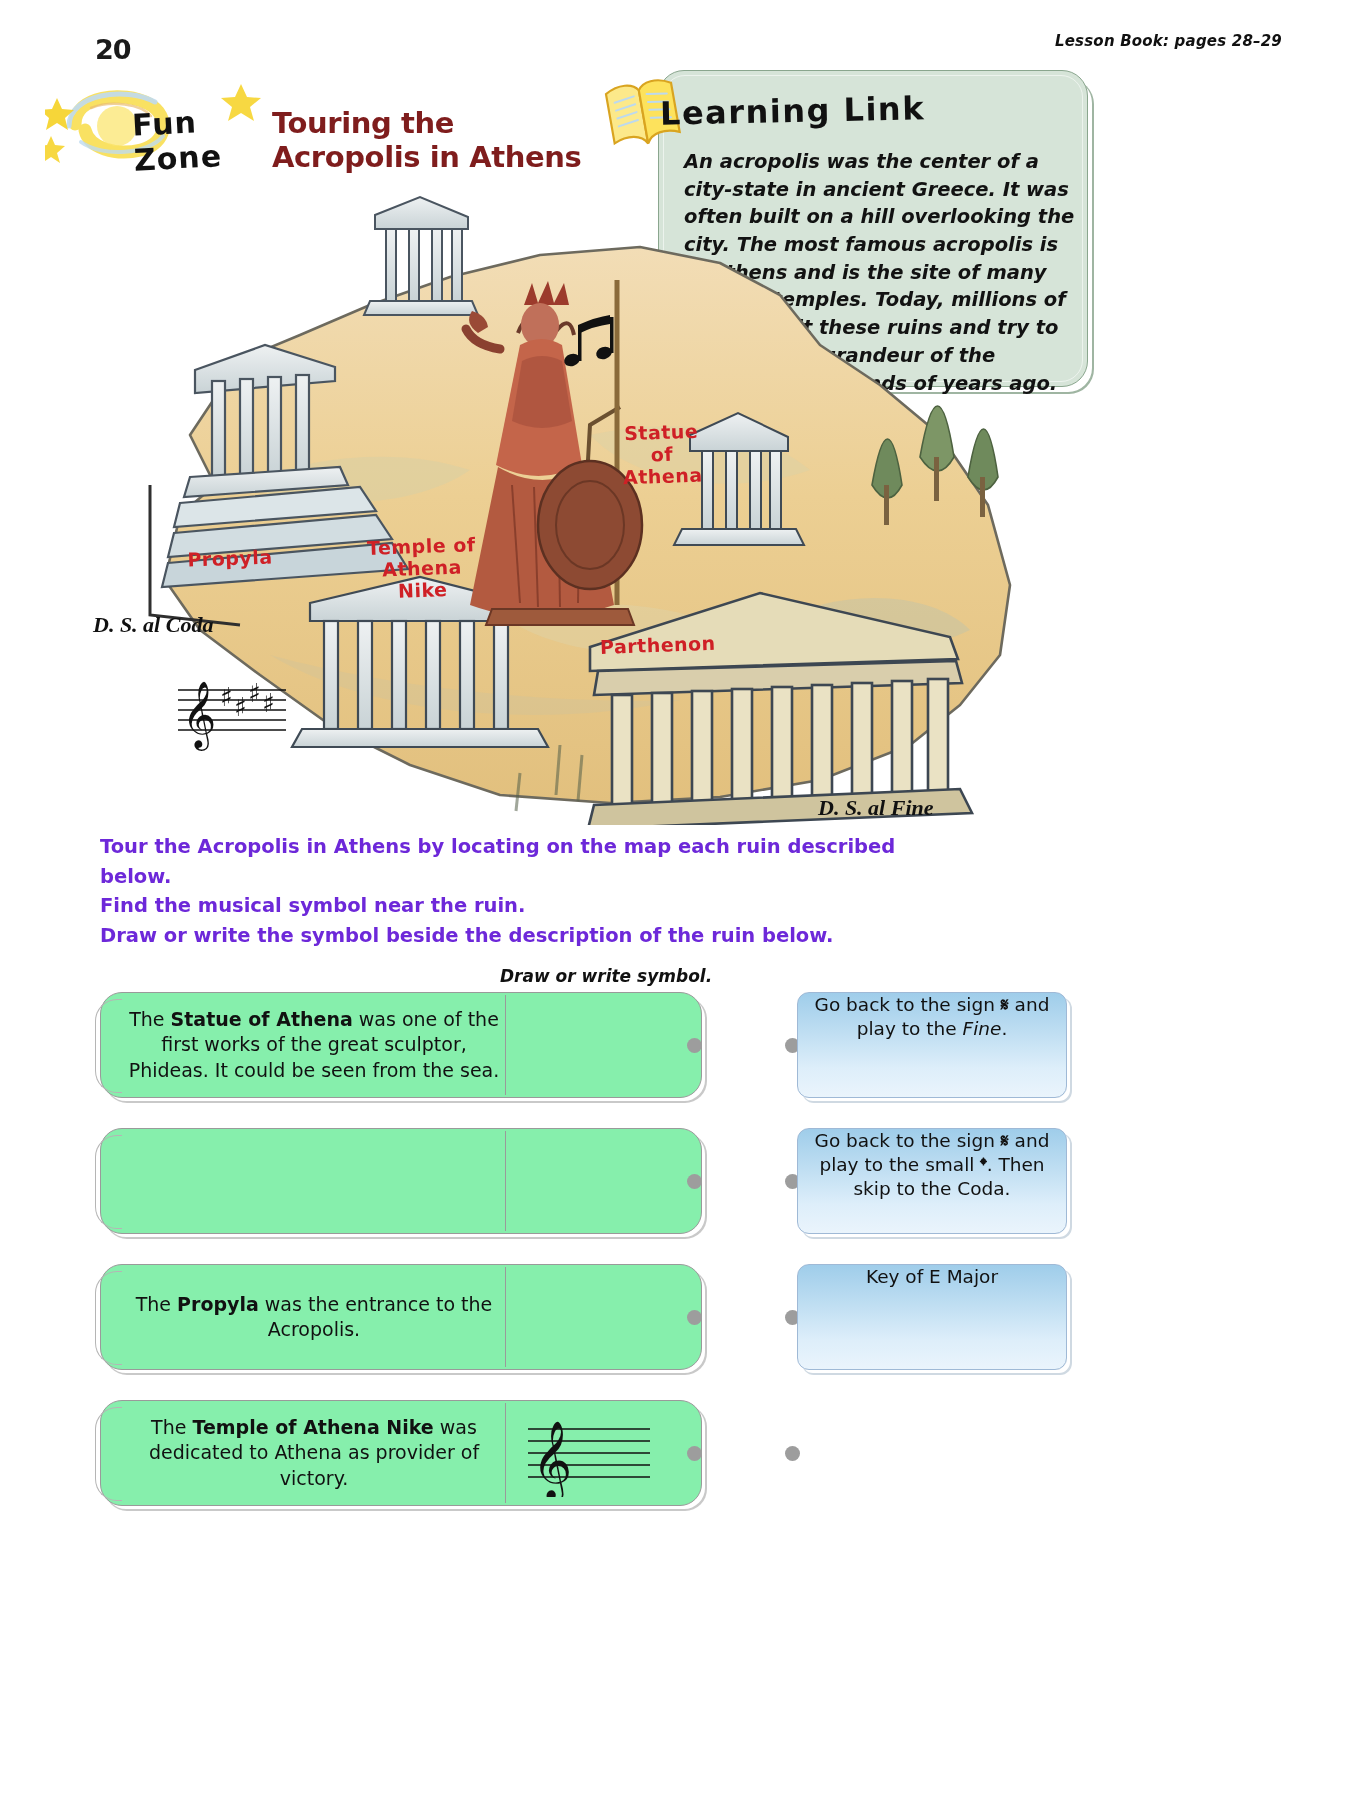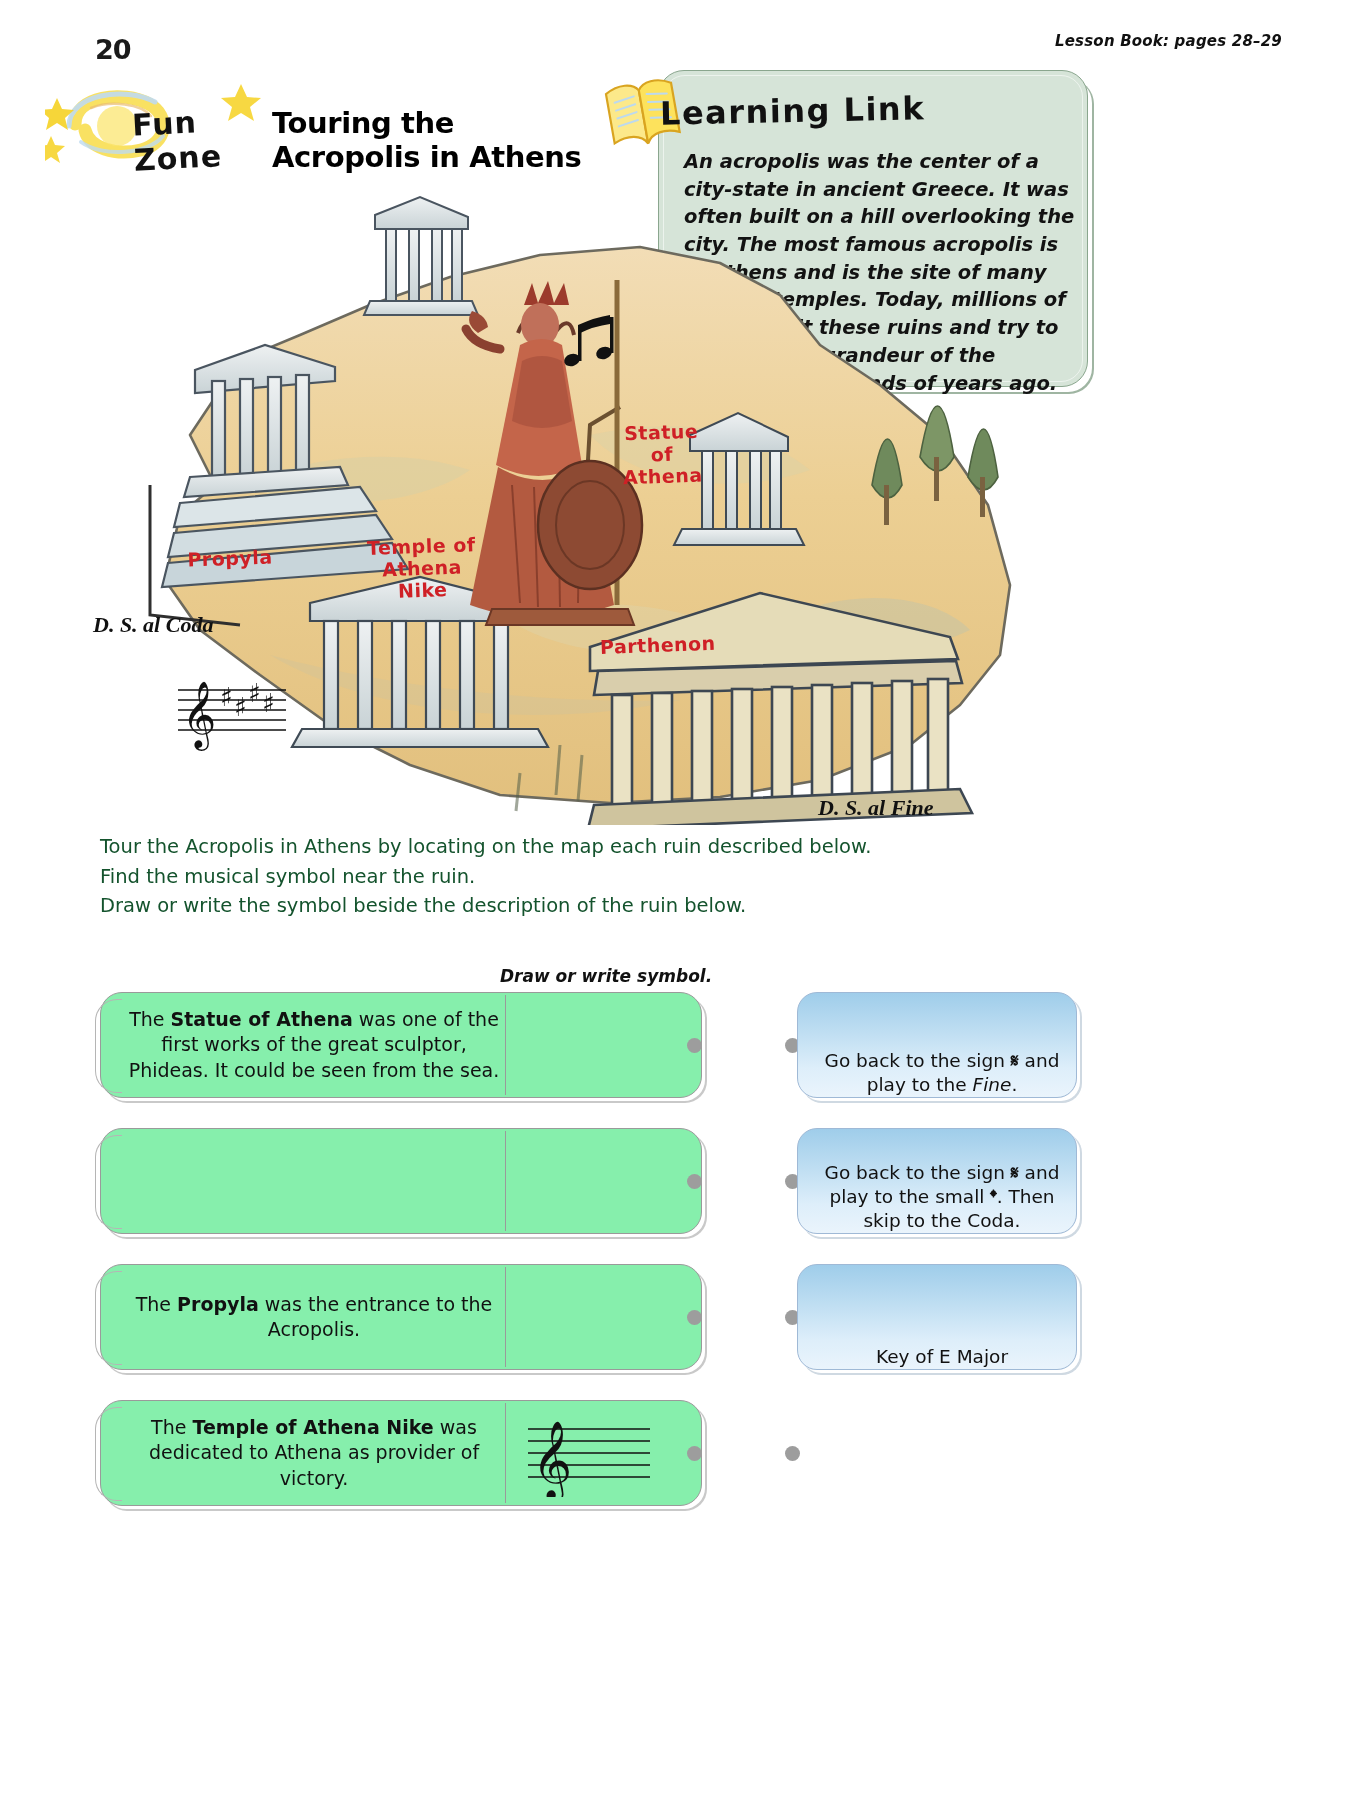--- a/index.html
+++ b/index.html
@@ -31,21 +31,21 @@
     position:absolute;left:88px;top:26px;
     font-family:"DejaVu Sans",sans-serif;
     font-size:30px;font-weight:700;color:#111;
     letter-spacing:1px;
     transform:rotate(-3deg);
   }
   .main-title{
     position:absolute;left:272px;top:106px;width:330px;
     font-family:"DejaVu Sans",sans-serif;
     font-size:29px;font-weight:700;line-height:1.18;
-    color:#000000;letter-spacing:-.4px;
+    color:#7f1d1d;letter-spacing:-.4px;
   }
 
   
   .ll-box{
     position:absolute;left:658px;top:70px;width:428px;height:315px;
     background:#d6e4d8;
     border:1.5px solid #8aa68e;
     border-radius:26px 26px 26px 26px;
     box-shadow:6px 7px 0 -2px #ffffff, 7px 8px 0 -1px #9fb5a2;
   }
@@ -86,21 +86,21 @@
     position:absolute;left:818px;top:795px;
     font-family:"Liberation Serif",serif;
     font-size:22px;font-weight:700;font-style:italic;color:#111;
   }
   .staff-mini{position:absolute;left:172px;top:672px;width:120px;height:90px;}
 
   
   .instructions{
     position:absolute;left:100px;top:832px;width:860px;
     font-family:"DejaVu Sans",sans-serif;
-    font-size:19.5px;line-height:1.52;color:#14532d;font-weight:400;
+    font-size:19.5px;line-height:1.52;color:#6d28d9;font-weight:700;
   }
   .draw-hint{
     position:absolute;left:500px;top:966px;
     font-family:"DejaVu Sans",sans-serif;
     font-size:17px;font-style:italic;font-weight:600;color:#111;
   }
 
   
   .rows{position:absolute;left:0;top:992px;width:1350px;}
   .row{position:relative;height:118px;margin-bottom:18px;}
@@ -128,24 +128,24 @@
   .desc-text b{font-weight:800;}
   .symbol-cell{
     position:absolute;left:404px;top:2px;width:194px;height:100px;
     border-left:1.4px solid #9a9a9a;
   }
   .symbol-staff{position:absolute;left:18px;top:6px;width:130px;height:88px;}
 
   .def-capsule{
     position:absolute;left:797px;top:0;width:268px;height:104px;
     border:1.4px solid #9fb9d6;
-    border-radius:20px;
+    border-radius:12px;
     background:linear-gradient(180deg,#9fcdea 0%,#bfdef2 38%,#ddeefa 72%,#eaf4fc 100%);
     box-shadow:4px 4px 0 -1px #ffffff, 5px 5px 0 0 #cfd9e2;
-    display:flex;align-items:flex-end;justify-content:center;padding-left:10px;
+    display:flex;align-items:flex-start;justify-content:center;
   }
   .def-text{
     text-align:center;
     font-family:"DejaVu Sans",sans-serif;
     font-size:18.5px;line-height:1.3;color:#111;padding:0 10px;
   }
   .def-text i{font-style:italic;}
   .sym-inline{font-family:"DejaVu Sans",sans-serif;font-weight:700;}
 
   .dot{

